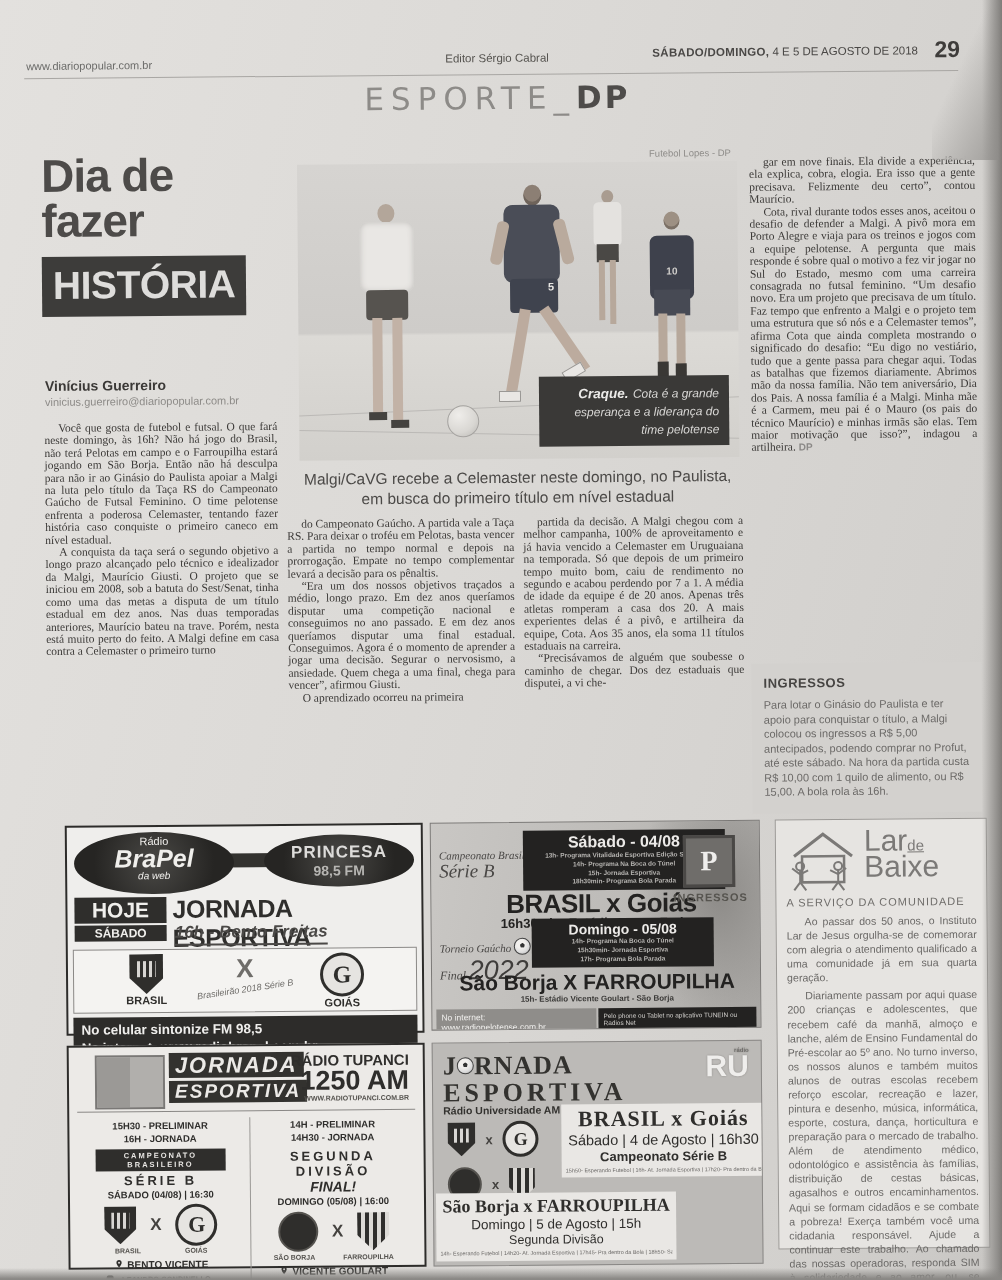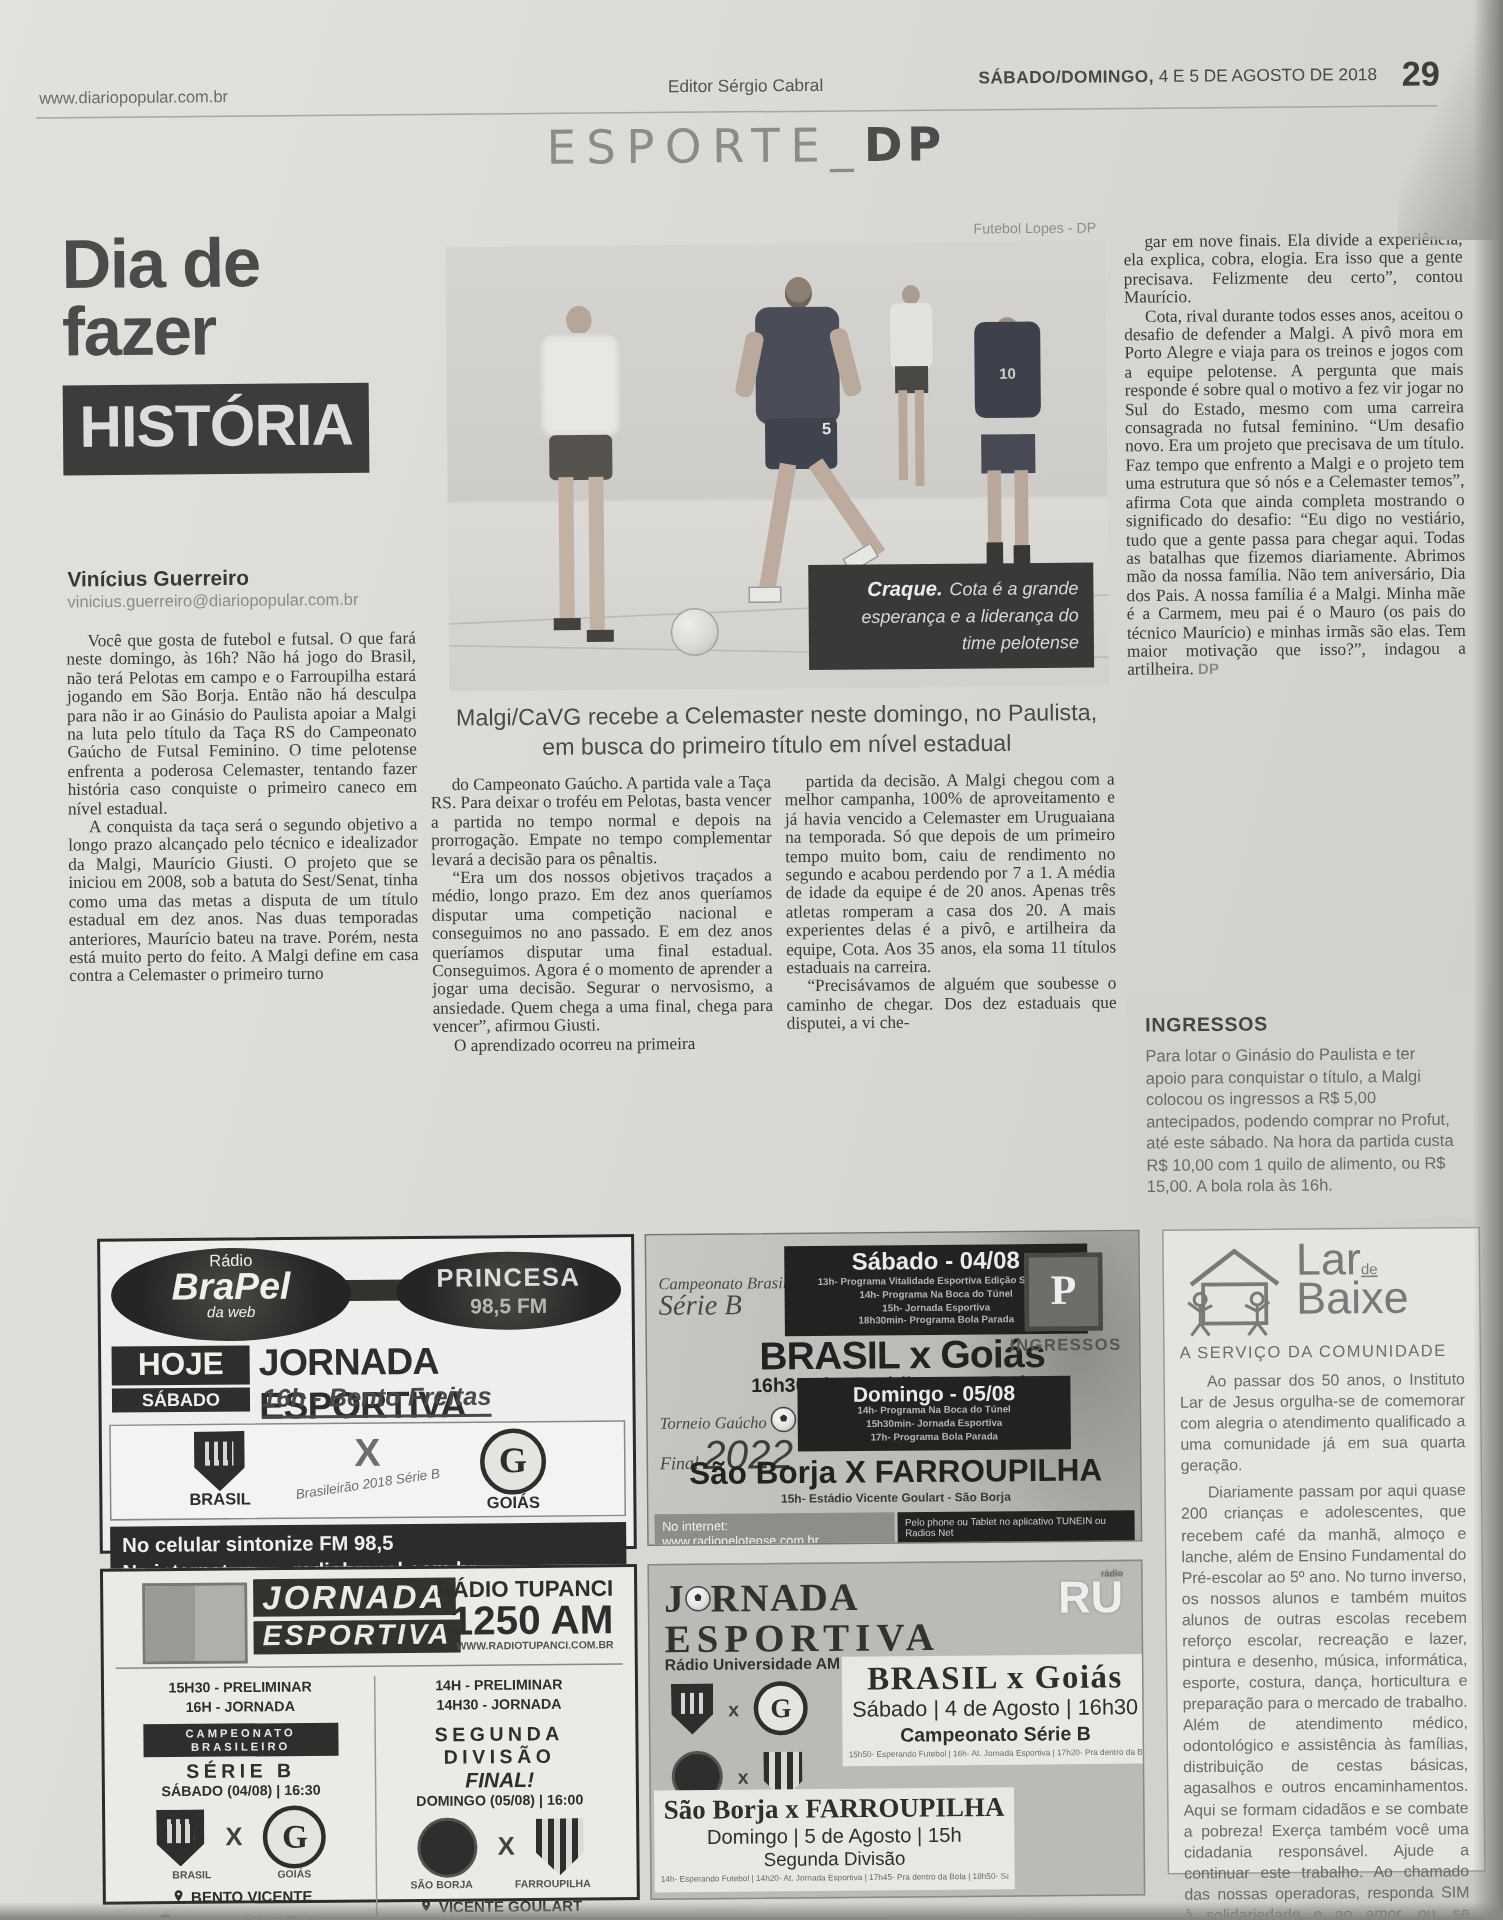--- a/index.html
+++ b/index.html
@@ -107,21 +107,21 @@
   .pel-fl{position:absolute;left:0;width:160px;background:#8f8d8a;color:#f2f1ef;font-size:8.5px;padding:3px 5px;box-sizing:border-box;}
   .pel-fr{position:absolute;right:0;width:158px;background:#232221;color:#cfcdca;font-size:6.5px;padding:4px 5px;box-sizing:border-box;}
   .pel-logo{position:absolute;right:14px;top:14px;width:72px;text-align:center;}
   .pel-logo .sq{width:46px;height:46px;margin:0 auto;border:3px solid #4a4846;background:#6f6d6a;color:#efeeec;font-size:28px;font-weight:bold;font-family:"Liberation Serif",serif;display:flex;align-items:center;justify-content:center;}
   .pel-logo .nm{font-size:11px;font-weight:bold;letter-spacing:1px;color:#56544f;margin-top:4px;}
   
   .lar{left:772px;top:822px;width:212px;height:430px;background:#e6e4e1;border:1px solid #9a9895;padding:8px 10px;box-sizing:border-box;color:#6b6967;}
   .lar-logo{position:relative;height:64px;}
   .lar-house{position:absolute;left:2px;top:2px;}
   .lar-name{position:absolute;left:78px;top:0;font-size:30px;line-height:.85;color:#7b7977;}
-  .lar-name .de{font-size:10px;text-decoration:underline;}
+  .lar-name .de{font-size:15px;text-decoration:underline;}
   .lar-tag{font-size:11px;letter-spacing:1px;color:#6f6d6a;margin:4px 0 6px;}
   .lar-body{font-size:10.6px;line-height:1.33;text-align:justify;}
   .lar-body p{margin:0 0 4px;text-indent:18px;}
   
   .tup{left:62px;top:1042px;width:358px;height:224px;background:#eceae7;border:2px solid #2d2c2a;padding:6px 8px;}
   .tup-head{position:relative;height:58px;border-bottom:1px solid #8a8886;}
   .tup-pitch{position:absolute;left:18px;top:2px;width:66px;height:50px;background:linear-gradient(90deg,#9b9996 0 50%,#b1afac 50%);border:2px solid #7a7876;}
   .tup-logo{position:absolute;left:92px;top:0px;}
   .tup-logo .l1{background:#33322f;color:#eceae7;font-size:22px;font-weight:bold;font-style:italic;letter-spacing:2px;padding:0 6px;}
   .tup-logo .l2{background:#33322f;color:#eceae7;font-size:19px;font-weight:bold;font-style:italic;letter-spacing:2px;padding:0 6px;margin-top:2px;display:inline-block;}
@@ -226,21 +226,21 @@
           <div style="position:absolute;left:8px;top:94px;width:48px;height:34px;background:#3f434e;border-radius:4px;color:#e8e6e3;font:bold 11px 'Liberation Sans',sans-serif;text-align:right;padding:2px 4px 0 0;box-sizing:border-box;">5</div>
           <div style="position:absolute;left:10px;top:124px;width:11px;height:88px;background:#bcab9e;transform:rotate(10deg);"></div>
           <div style="position:absolute;left:36px;top:124px;width:11px;height:74px;background:#bcab9e;transform:rotate(-34deg);transform-origin:top;"></div>
           <div style="position:absolute;left:-4px;top:206px;width:20px;height:9px;background:#e9e7e4;border:1px solid #9a9895;"></div>
           <div style="position:absolute;left:60px;top:182px;width:20px;height:9px;background:#e9e7e4;border:1px solid #9a9895;transform:rotate(-30deg);"></div>
         </div>
         <div class="ball" style="left:148px;top:242px;width:30px;height:30px;"></div>
 
         <div class="fig" style="left:352px;top:50px;">
           <div class="head" style="left:14px;top:0;width:16px;height:18px;background:#9d9083;box-shadow:inset 0 -3px 0 #7b7066;"></div>
-          <div style="position:absolute;left:0;top:3px;width:44px;height:64px;background:#3e414c;border-radius:7px;color:#cfcdca;font:bold 10px 'Liberation Sans',sans-serif;text-align:center;padding-top:30px;box-sizing:border-box;">10</div>
+          <div style="position:absolute;left:0;top:24px;width:44px;height:64px;background:#3e414c;border-radius:7px;color:#cfcdca;font:bold 10px 'Liberation Sans',sans-serif;text-align:center;padding-top:30px;box-sizing:border-box;">10</div>
           <div style="position:absolute;left:4px;top:78px;width:36px;height:26px;background:#474a54;"></div>
           <div style="position:absolute;left:8px;top:102px;width:9px;height:56px;background:#b7a89b;"></div>
           <div style="position:absolute;left:26px;top:102px;width:9px;height:58px;background:#b7a89b;"></div>
           <div style="position:absolute;left:7px;top:150px;width:11px;height:42px;background:#3a3835;"></div>
           <div style="position:absolute;left:25px;top:152px;width:11px;height:44px;background:#3a3835;"></div>
         </div>
 
         <div class="cap-box">
           <span class="t">Craque.</span>
           <span class="x">Cota é a grande esperança e a liderança do time pelotense</span>

